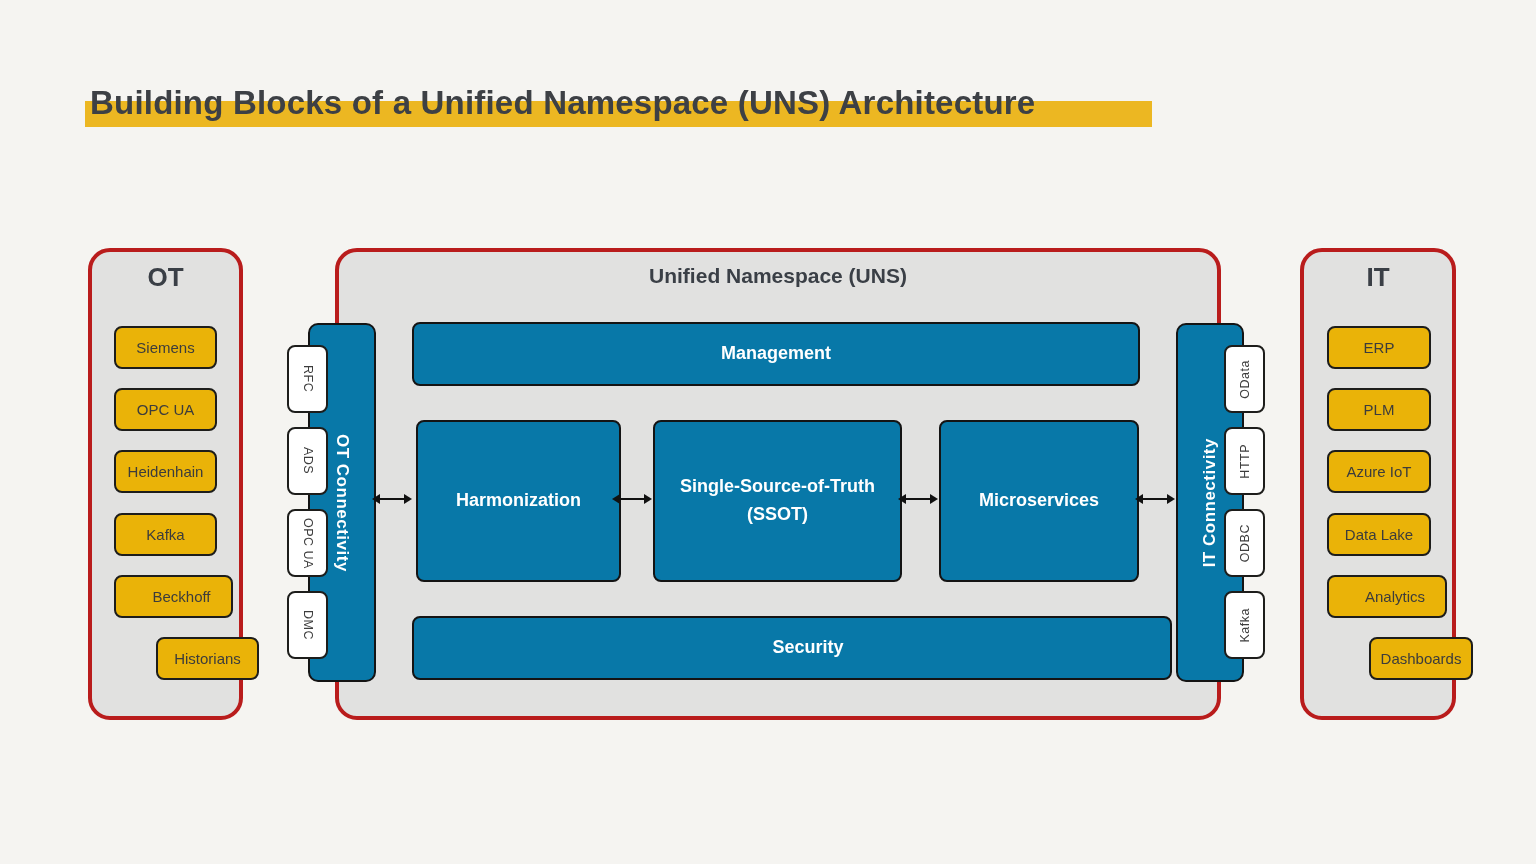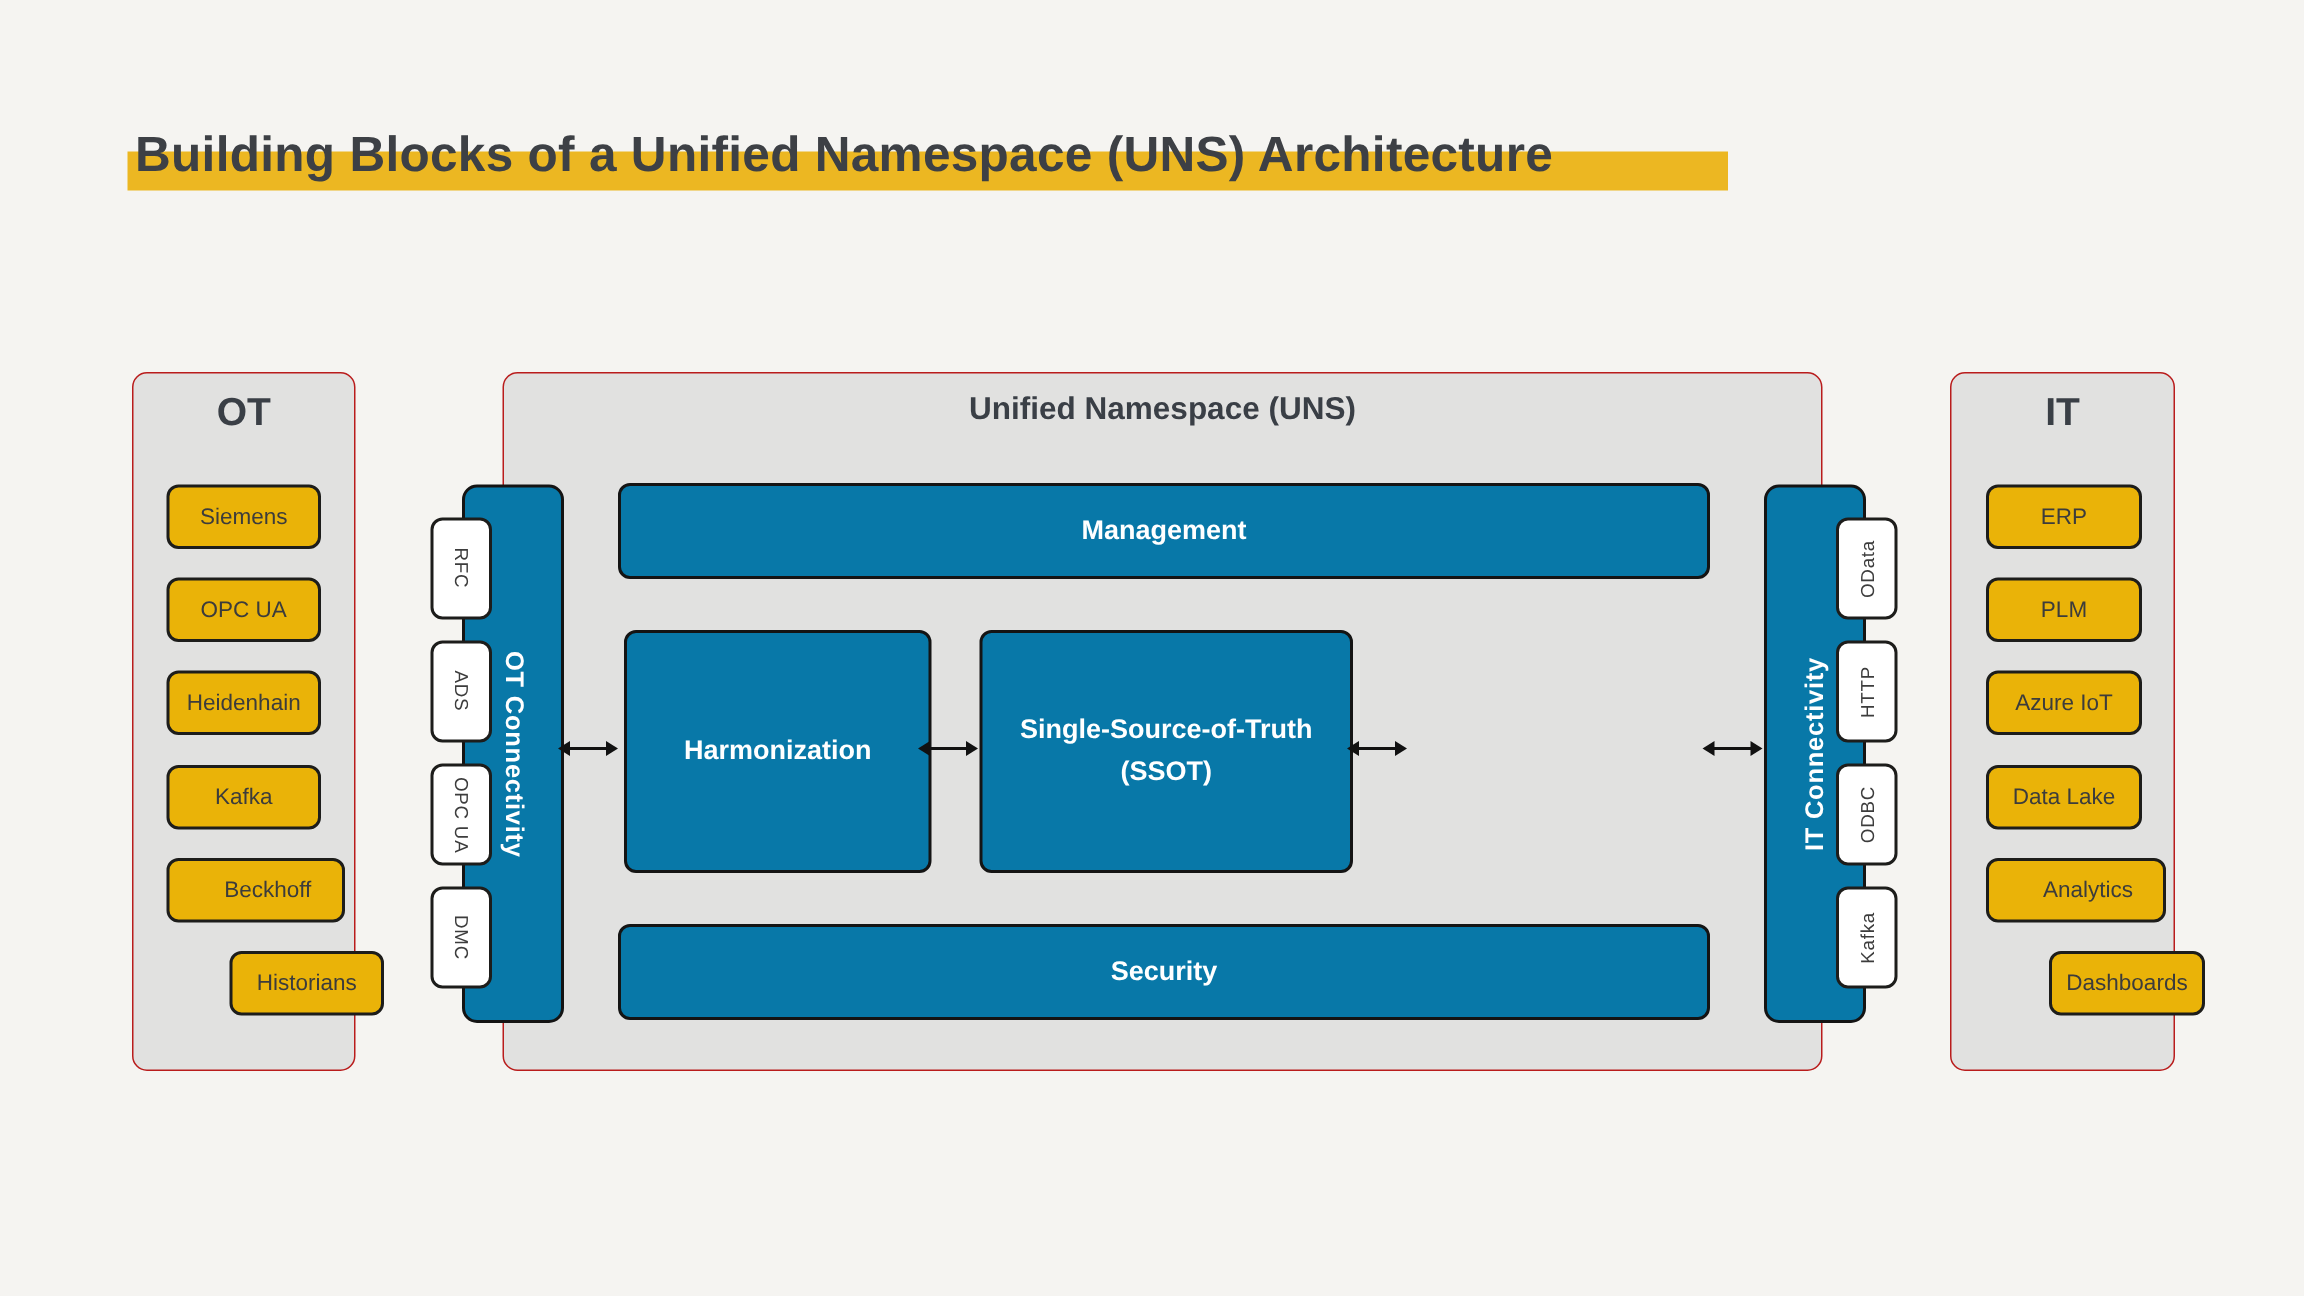--- a/index.html
+++ b/index.html
@@ -6,21 +6,21 @@
   .page{position:relative;width:1536px;height:864px;background:#f5f4f1;
         font-family:"Liberation Sans",sans-serif;overflow:hidden;}
 
   
   .title-highlight{position:absolute;left:85px;top:101px;width:1067px;height:26px;
         background:#ecb722;z-index:1;}
   .page-title{position:absolute;left:90px;top:84px;z-index:2;margin:0;
         font-size:33px;font-weight:700;color:#3d4045;letter-spacing:0.2px;white-space:nowrap;}
 
   
-  .gray-panel{position:absolute;background:#e1e1e0;border:1px solid #b91c1c;border-radius:10px;z-index:1;}
+  .gray-panel{position:absolute;background:#e1e1e0;border:4px solid #b91c1c;border-radius:22px;z-index:1;}
   .panel-ot{left:88px;top:248px;width:147px;height:464px;}
   .panel-it{left:1300px;top:248px;width:148px;height:464px;}
   .panel-uns{left:335px;top:248px;width:878px;height:464px;}
   .panel-label{position:absolute;top:10px;left:0;width:100%;text-align:center;
         font-size:26px;font-weight:700;color:#3a3f46;}
   .uns-label{position:absolute;top:12px;left:0;width:100%;text-align:center;
         font-size:21px;font-weight:700;color:#3a3f46;}
 
   
   .item-box{position:absolute;background:#eab308;border:2px solid #1d1d1b;border-radius:8px;
@@ -31,21 +31,21 @@
   .row0{top:74px;}.row1{top:136px;}.row2{top:198px;}.row3{top:261px;}.row4{top:323px;padding-left:16px;}.row5{top:385px;margin-left:42px;}
 
   
   .blue-box{position:absolute;background:#0878a8;border:2px solid #141414;border-radius:8px;
         display:flex;flex-direction:column;align-items:center;justify-content:center;
         color:#ffffff;font-weight:700;font-size:18px;text-align:center;z-index:2;line-height:1.55;}
   .box-management{left:412px;top:322px;width:724px;height:60px;}
   .box-harmonization{left:416px;top:420px;width:201px;height:158px;}
   .box-ssot{left:653px;top:420px;width:245px;height:158px;text-align:center;}
   .box-microservices{left:939px;top:420px;width:196px;height:158px;}
-  .box-security{left:412px;top:616px;width:724px;height:60px;}
+  .box-security{left:412px;top:616px;width:724px;height:60px;padding-left:32px;}
 
   
   .conn-bar{position:absolute;background:#0878a8;border:2px solid #141414;border-radius:10px;
         display:flex;align-items:center;justify-content:center;z-index:2;}
   .bar-ot{left:308px;top:323px;width:64px;height:355px;}
   .bar-it{left:1176px;top:323px;width:64px;height:355px;}
   .vlabel{color:#fff;font-weight:700;font-size:17px;letter-spacing:0.5px;white-space:nowrap;}
   .v-cw{writing-mode:vertical-rl;}
   .v-ccw{writing-mode:vertical-rl;transform:rotate(180deg);}
 
@@ -96,20 +96,23 @@
   <div class="blue-box box-management">
     <span>Management</span>
   </div>
   <div class="blue-box box-harmonization">
     <span>Harmonization</span>
   </div>
   <div class="blue-box box-ssot">
     <span>Single-Source-of-Truth</span>
     <span>(SSOT)</span>
   </div>
+  <div class="blue-box box-microservices">
+    <span>Microservices</span>
+  </div>
   <div class="blue-box box-security">
     <span>Security</span>
   </div>
 
   <div class="conn-bar bar-ot">
     <span class="vlabel v-cw">OT Connectivity</span>
   </div>
   <div class="proto-tab tabs-ot trow0">
     <span class="v-cw">RFC</span>
   </div>

